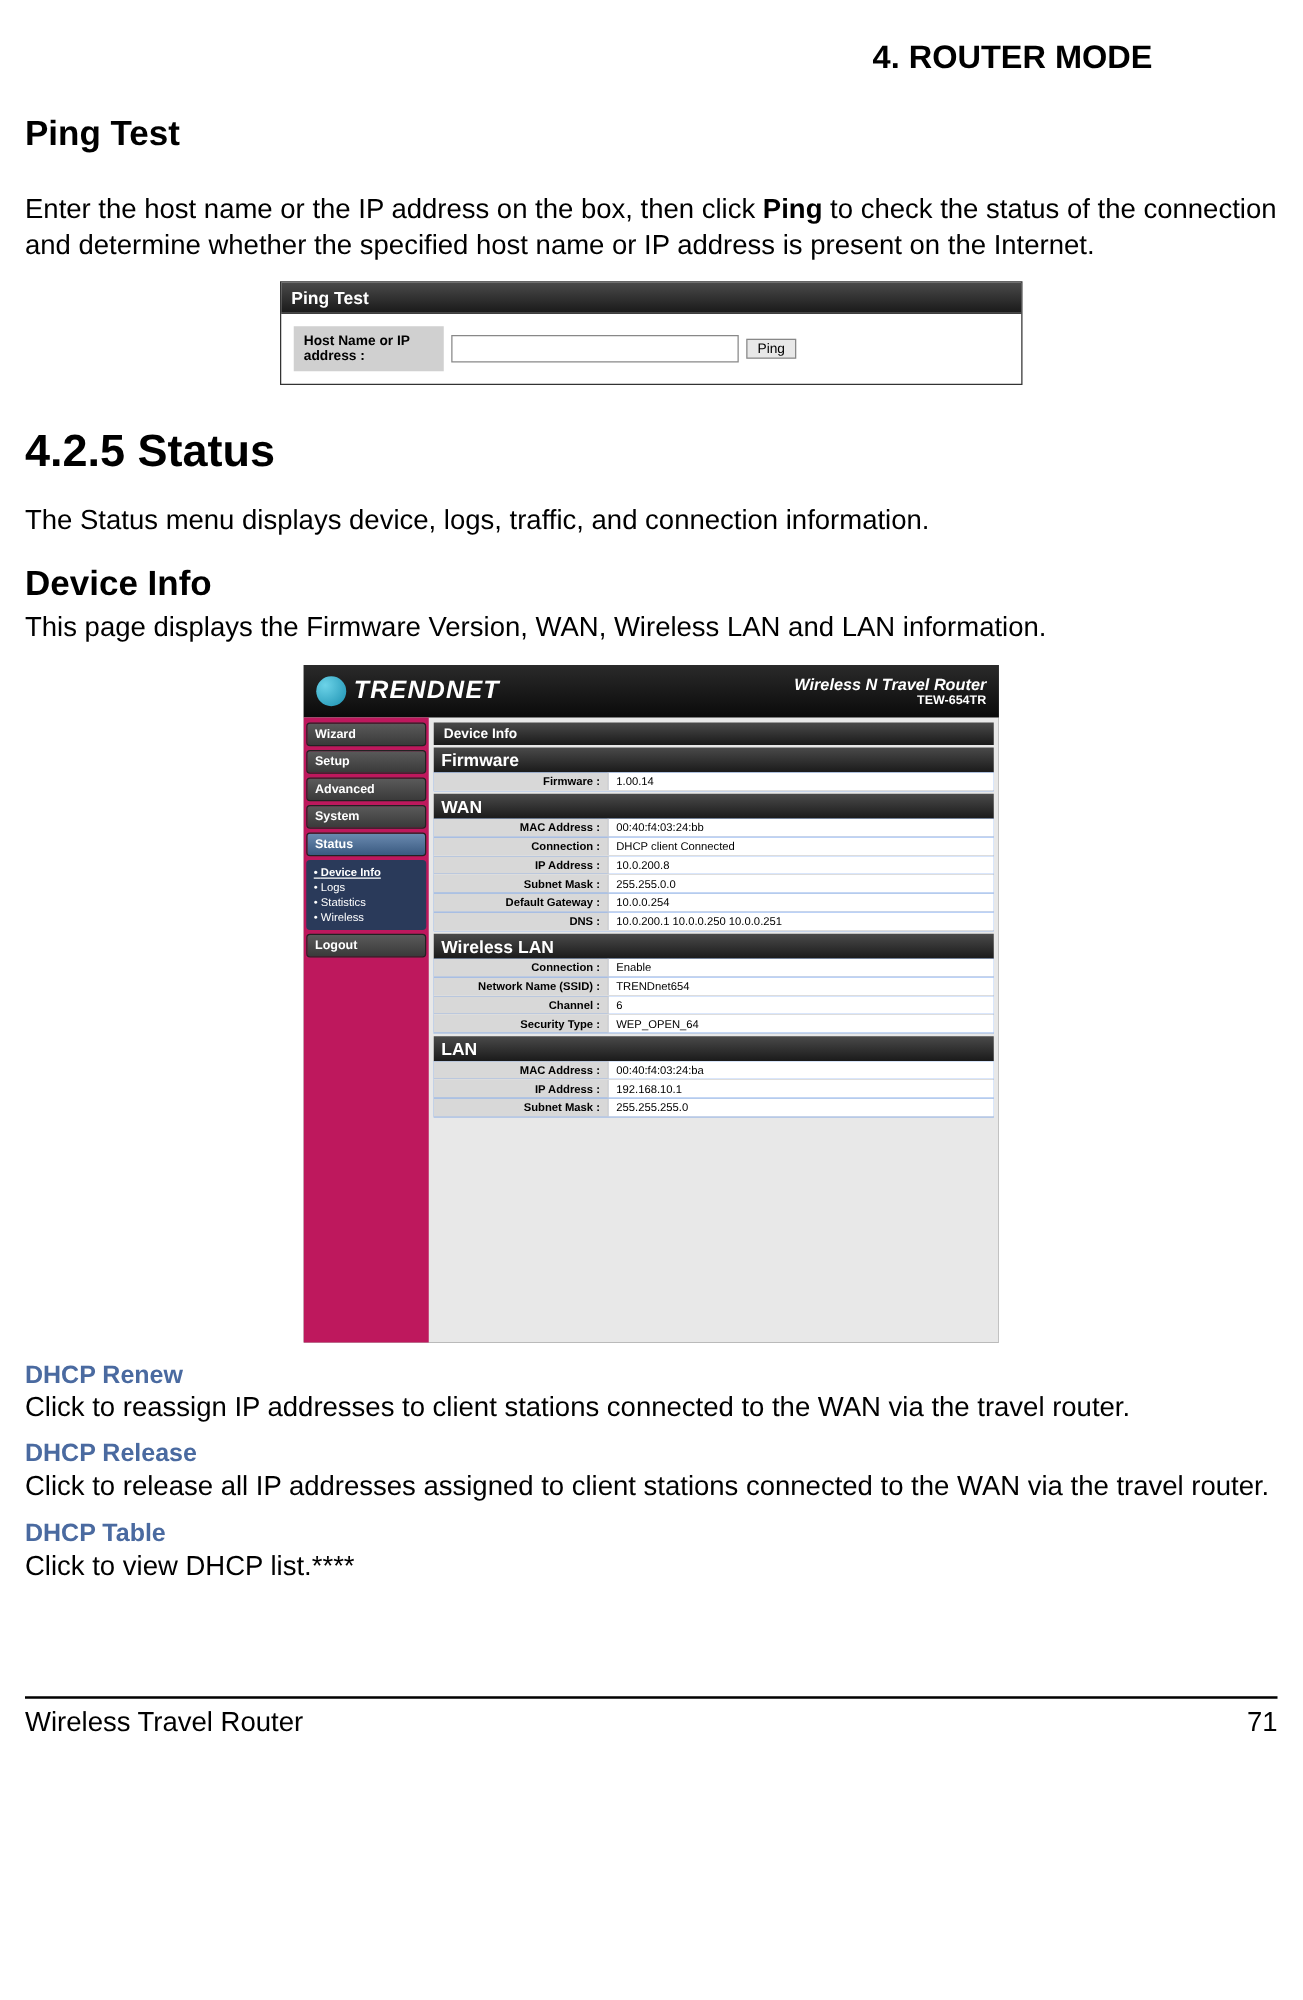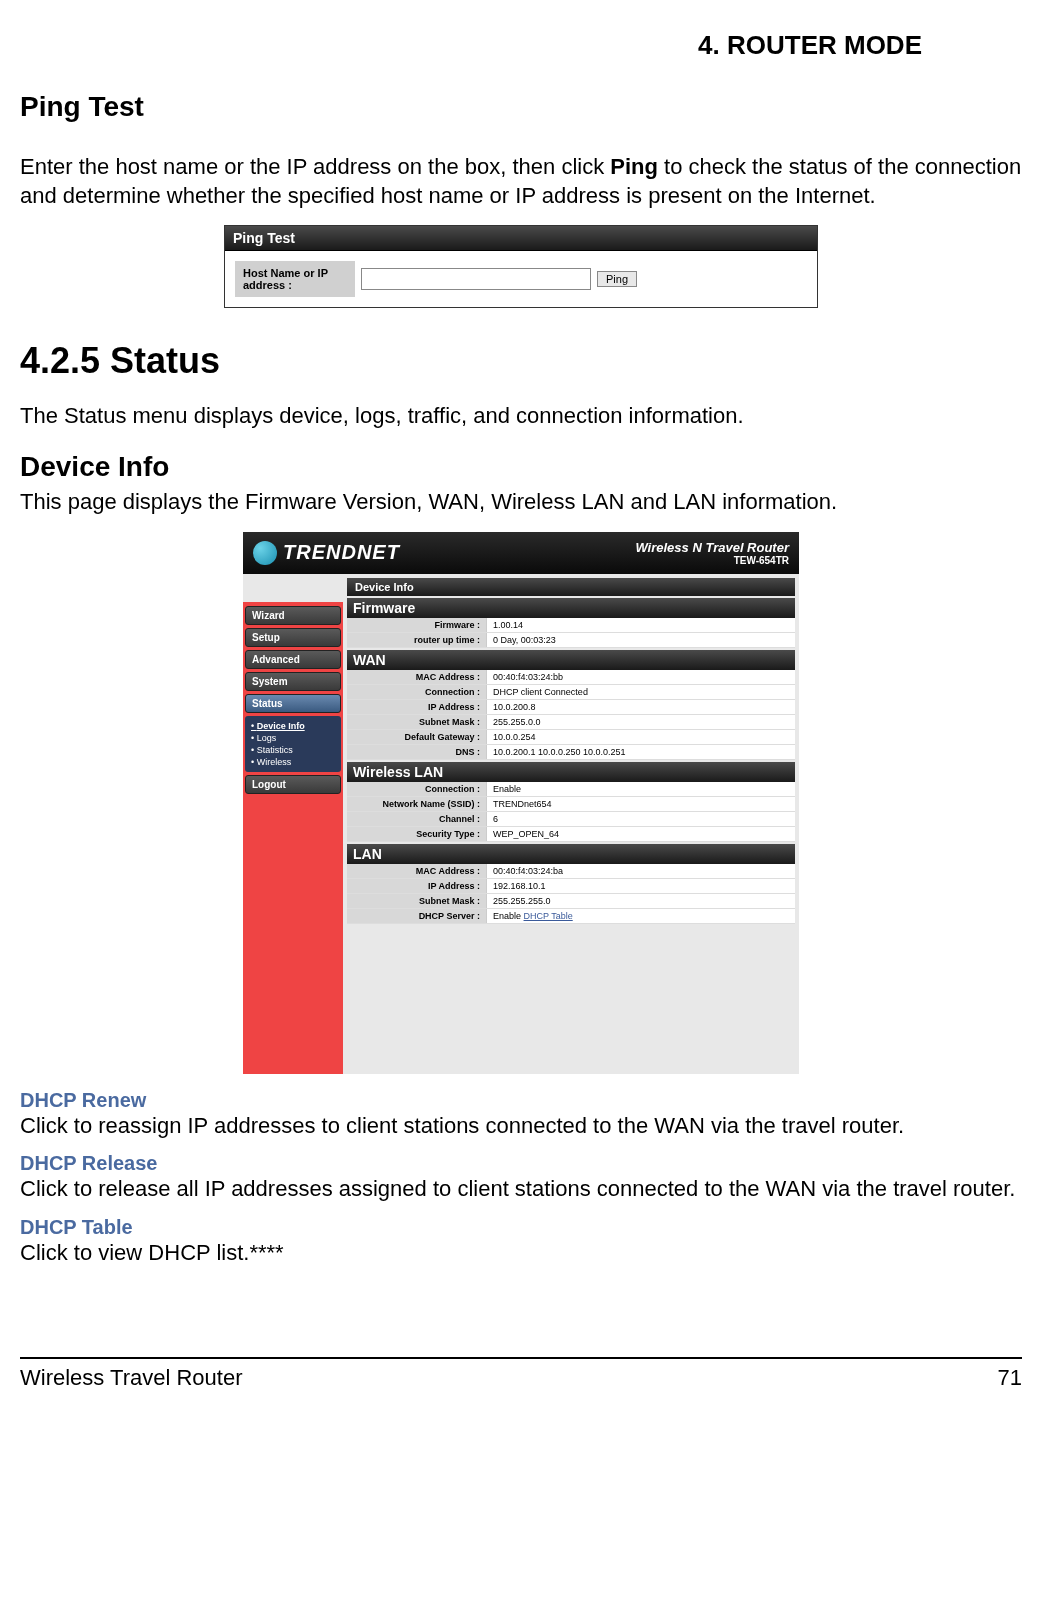--- a/index.html
+++ b/index.html
@@ -124,23 +124,22 @@
       font-size: 10px;
       font-weight: bold;
     }
     .admin-body {
       display: flex;
       background: #e8e8e8;
       min-height: 500px;
     }
     .sidebar {
       width: 100px;
-      background: #ef4444;
+      background: #be185d;
       padding: 4px 2px;
-      margin-top: 28px;
     }
     .nav-btn {
       background: linear-gradient(#5a5a5a, #3a3a3a);
       color: #fff;
       font-size: 10px;
       font-weight: bold;
       padding: 3px 6px;
       margin-bottom: 3px;
       border-radius: 3px;
       border: 1px solid #222;
@@ -288,24 +287,20 @@
       <div class="nav-btn">Logout</div>
     </div>
     <div class="main-content">
       <div class="content-header-dark">Device Info</div>
 
       <div class="section-header-dark">Firmware</div>
       <div class="info-row">
         <div class="info-label">Firmware :</div>
         <div class="info-value">1.00.14</div>
       </div>
-      <div class="info-row">
-        <div class="info-label">router up time :</div>
-        <div class="info-value">0 Day, 00:03:23</div>
-      </div>
 
       <div class="section-header-dark">WAN</div>
       <div class="info-row">
         <div class="info-label">MAC Address :</div>
         <div class="info-value">00:40:f4:03:24:bb</div>
       </div>
       <div class="info-row">
         <div class="info-label">Connection :</div>
         <div class="info-value">DHCP client Connected</div>
       </div>
@@ -349,26 +344,20 @@
         <div class="info-label">MAC Address :</div>
         <div class="info-value">00:40:f4:03:24:ba</div>
       </div>
       <div class="info-row">
         <div class="info-label">IP Address :</div>
         <div class="info-value">192.168.10.1</div>
       </div>
       <div class="info-row">
         <div class="info-label">Subnet Mask :</div>
         <div class="info-value">255.255.255.0</div>
-      </div>
-      <div class="info-row">
-        <div class="info-label">DHCP Server :</div>
-        <div class="info-value">
-          <span>Enable </span><span class="info-link">DHCP Table</span>
-        </div>
       </div>
     </div>
   </div>
 </div>
 
 <div class="def-term">DHCP Renew</div>
 <div class="def-text">Click to reassign IP addresses to client stations connected to the WAN via the travel router.</div>
 
 <div class="def-term">DHCP Release</div>
 <div class="def-text">Click to release all IP addresses assigned to client stations connected to the WAN via the travel router.</div>

